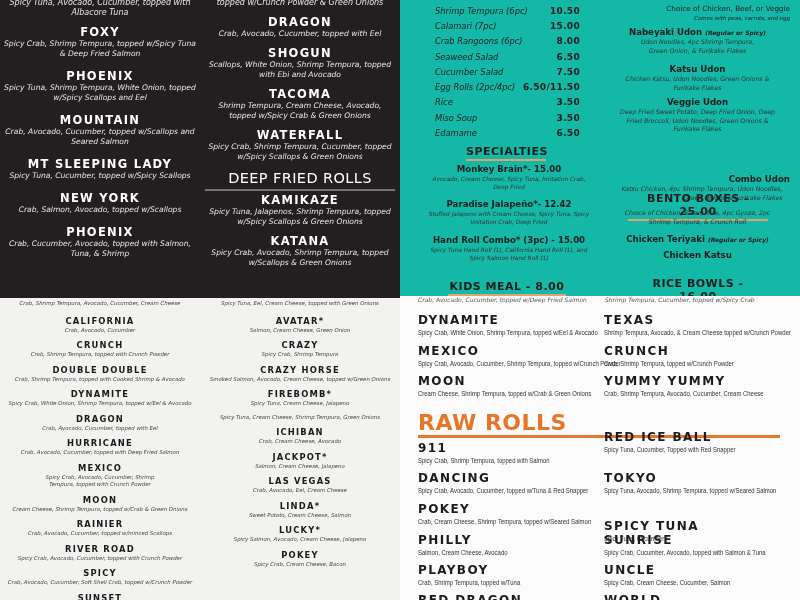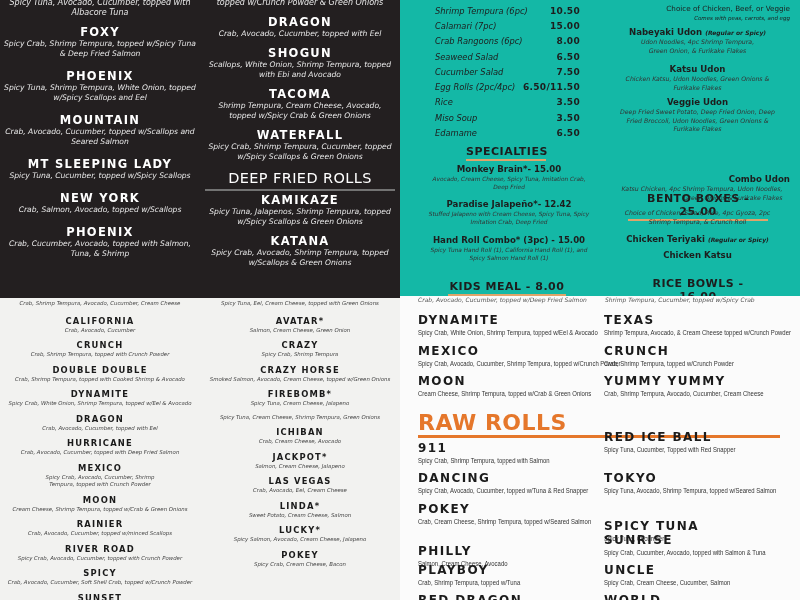--- a/index.html
+++ b/index.html
@@ -335,21 +335,21 @@
       <div class="rw-desc">Spicy Crab, Shrimp Tempura, topped with Salmon</div>
     </div>
   <div class="rw-item" style="left:18px; top:175px;">
       <div class="rw-name">DANCING</div>
       <div class="rw-desc">Spicy Crab, Avocado, Cucumber, topped w/Tuna &amp; Red Snapper</div>
     </div>
   <div class="rw-item" style="left:18px; top:206px;">
       <div class="rw-name">POKEY</div>
       <div class="rw-desc">Crab, Cream Cheese, Shrimp Tempura, topped w/Seared Salmon</div>
     </div>
-  <div class="rw-item" style="left:18px; top:248px;">
+  <div class="rw-item" style="left:18px; top:237px;">
       <div class="rw-name">PHILLY</div>
       <div class="rw-desc">Salmon, Cream Cheese, Avocado</div>
     </div>
   <div class="rw-item" style="left:18px; top:267px;">
       <div class="rw-name">PLAYBOY</div>
       <div class="rw-desc">Crab, Shrimp Tempura, topped w/Tuna</div>
     </div>
   <div class="rw-item" style="left:18px; top:297px;">
       <div class="rw-name">RED DRAGON</div>
     </div>

